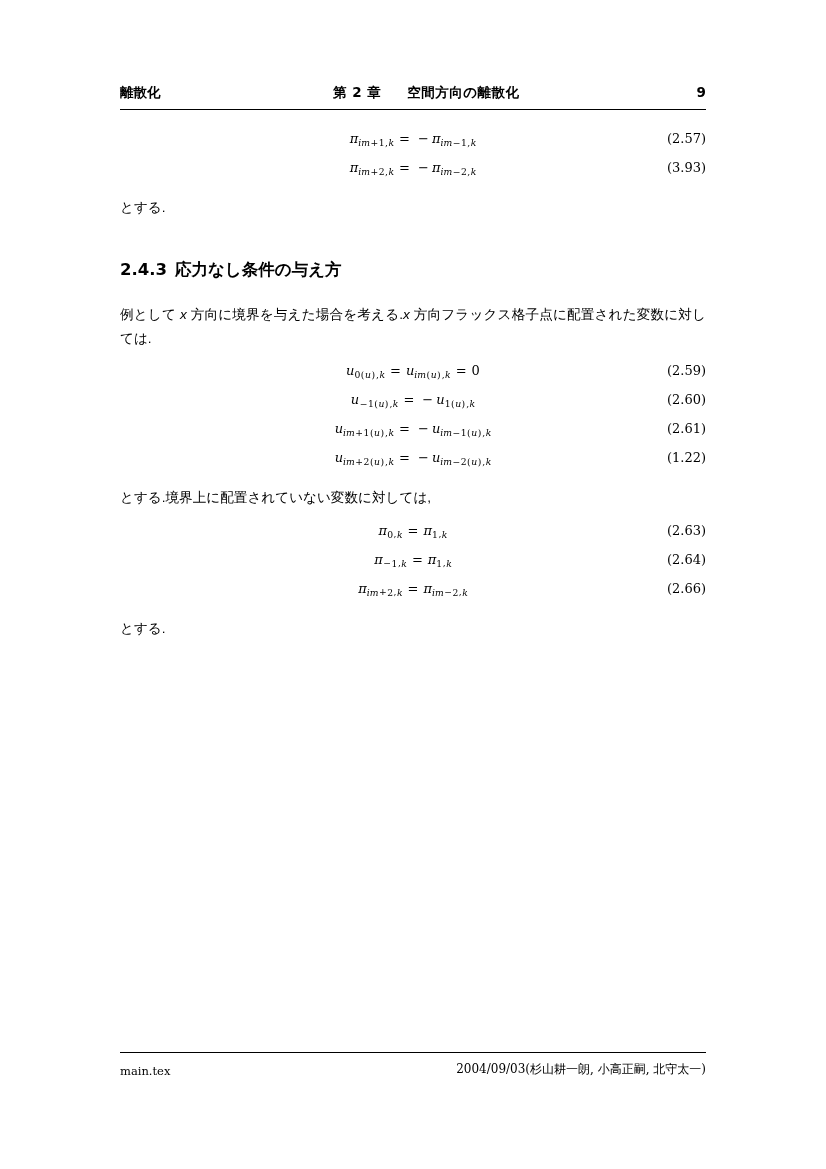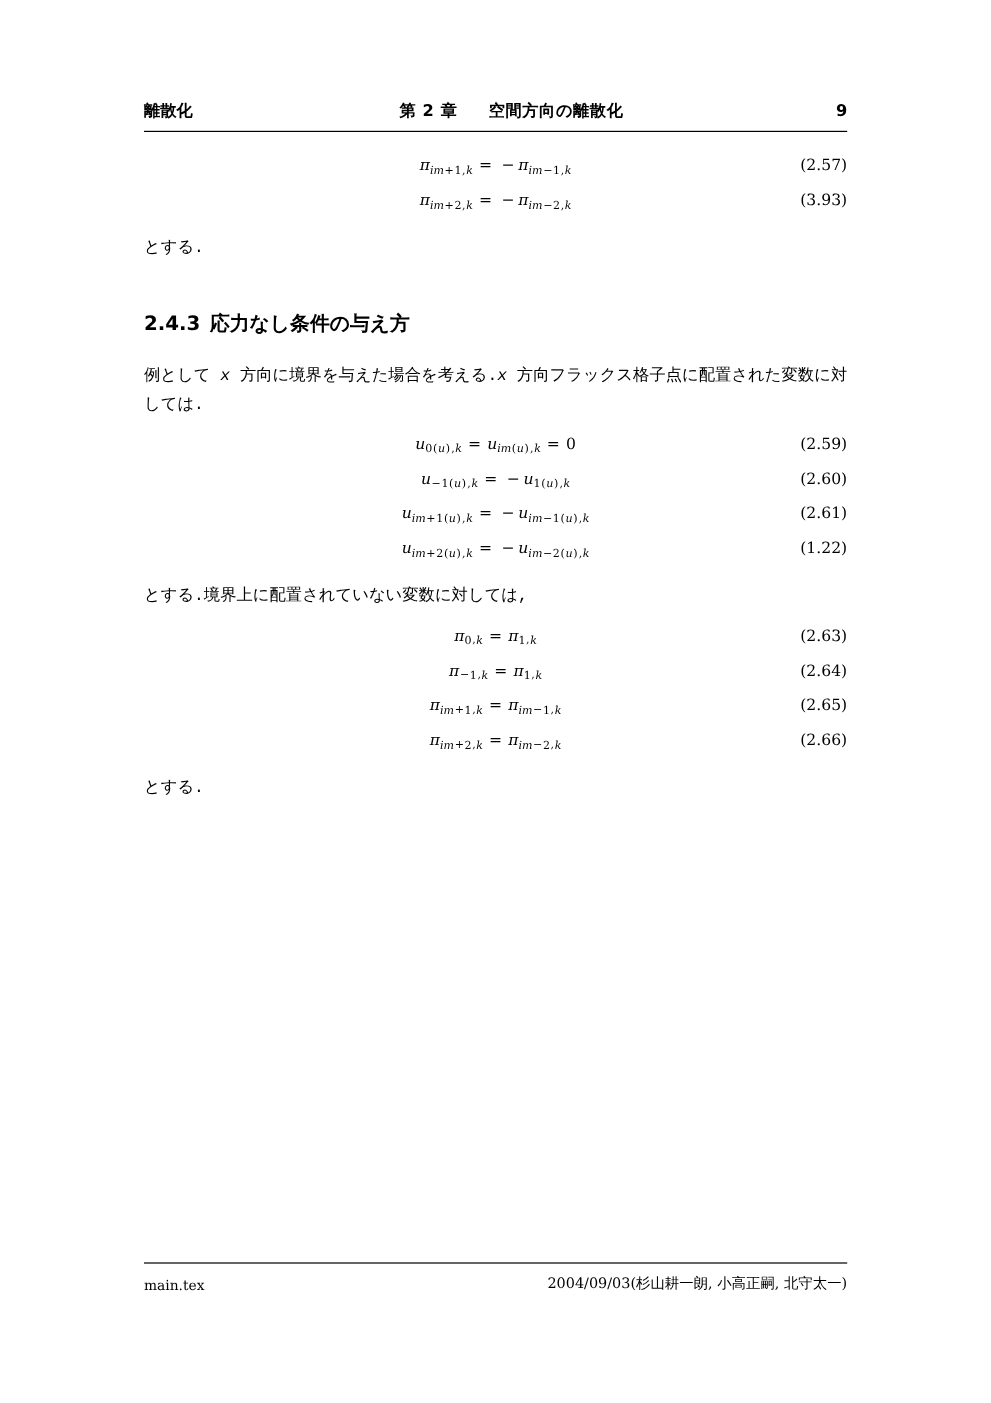--- a/index.html
+++ b/index.html
@@ -79,21 +79,21 @@
     font-size: 71%;
     font-style: italic;
     vertical-align: -0.32em;
     line-height: 0;
   }
   sub .mn { font-style: normal; }
   sub .mo { font-style: normal; padding: 0 0.5px; }
 
   
   .para {
-    font-family: Liberation Mono, monospace;
+    font-family: Liberation Sans, sans-serif;
     font-size: 13.6px;
     line-height: 1.72;
     text-align: justify;
     margin: 14px 0 0 0;
   }
   .para .it { font-style: italic; }
 
   
   .secheading {
     font-family: "DejaVu Sans", sans-serif;
@@ -212,26 +212,20 @@
         <span class="eqtag">(2.63)</span>
       </div>
 
       <div class="eqrow">
         <span class="eqbody">
           <span class="mi">π</span><sub><span class="mo">−</span><span class="mn">1</span><span class="mo">,</span><span class="mi">k</span></sub><span class="op-eq">=</span><span class="mi">π</span><sub><span class="mn">1</span><span class="mo">,</span><span class="mi">k</span></sub>
         </span>
         <span class="eqtag">(2.64)</span>
       </div>
 
-      <div class="eqrow">
-        <span class="eqbody">
-          <span class="mi">π</span><sub><span class="mi">im</span><span class="mo">+</span><span class="mn">1</span><span class="mo">,</span><span class="mi">k</span></sub><span class="op-eq">=</span><span class="mi">π</span><sub><span class="mi">im</span><span class="mo">−</span><span class="mn">1</span><span class="mo">,</span><span class="mi">k</span></sub>
-        </span>
-        <span class="eqtag">(2.65)</span>
-      </div>
 
       <div class="eqrow">
         <span class="eqbody">
           <span class="mi">π</span><sub><span class="mi">im</span><span class="mo">+</span><span class="mn">2</span><span class="mo">,</span><span class="mi">k</span></sub><span class="op-eq">=</span><span class="mi">π</span><sub><span class="mi">im</span><span class="mo">−</span><span class="mn">2</span><span class="mo">,</span><span class="mi">k</span></sub>
         </span>
         <span class="eqtag">(2.66)</span>
       </div>
 
     </div>
 

